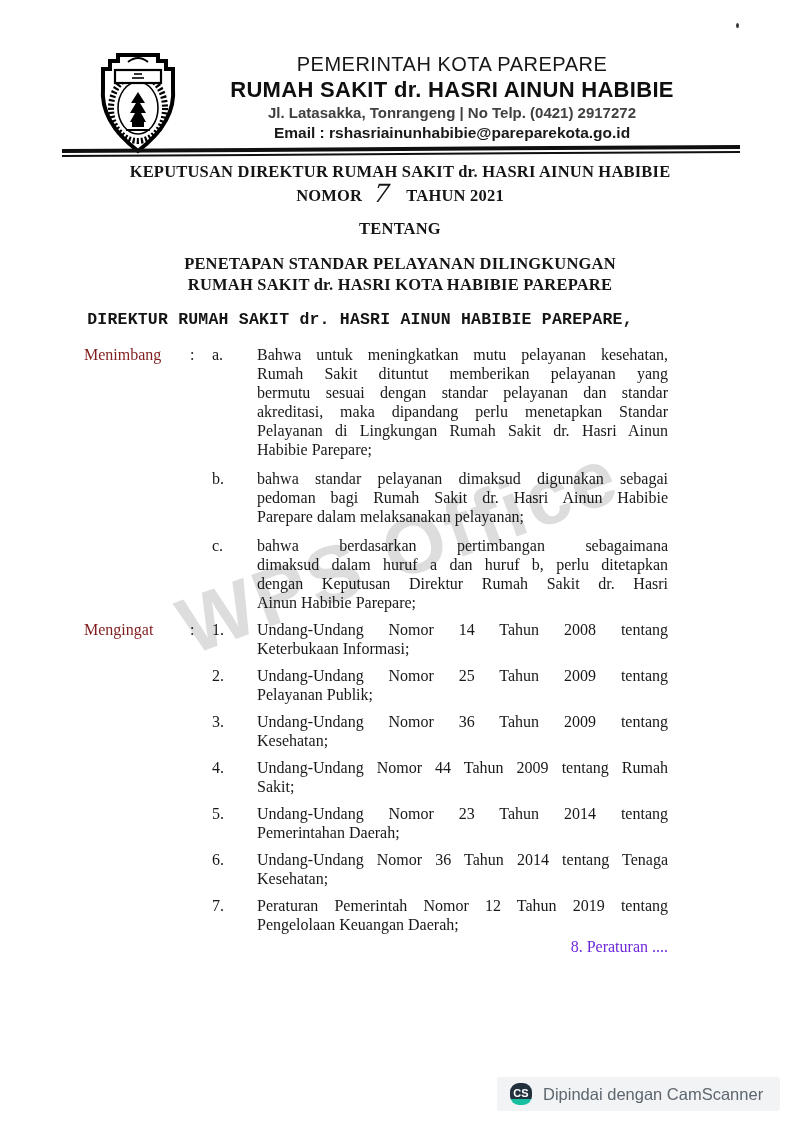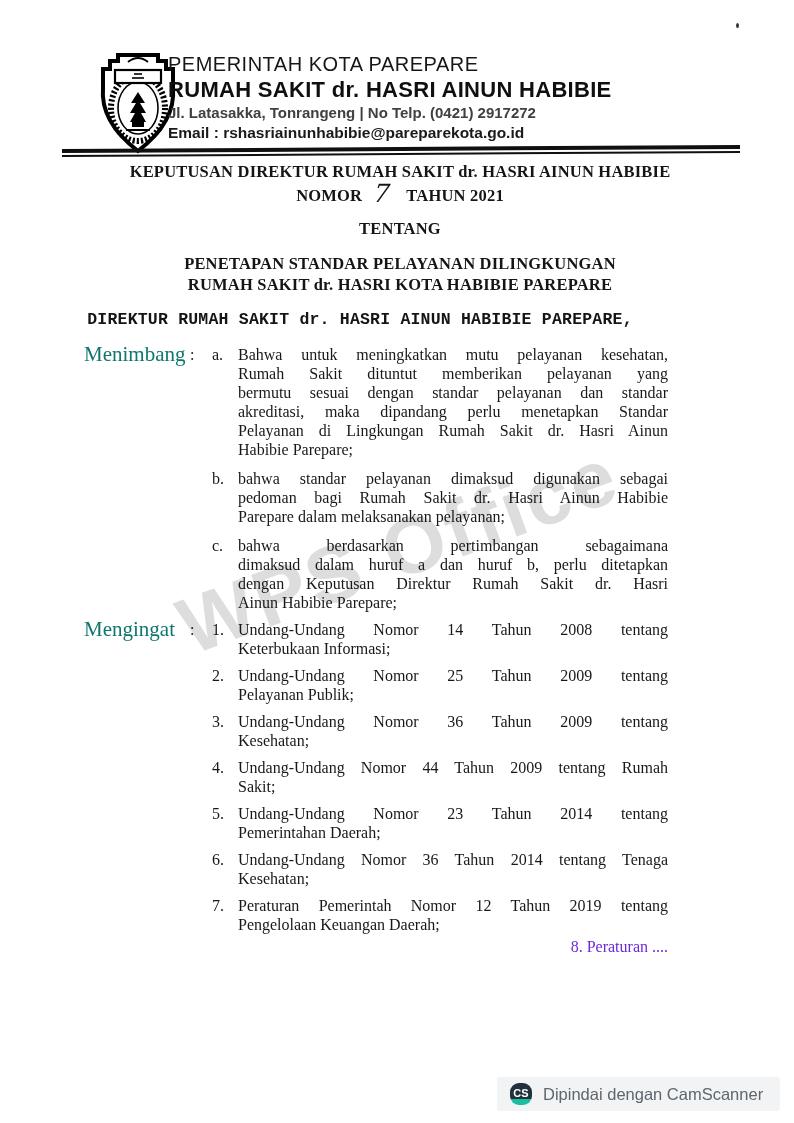--- a/index.html
+++ b/index.html
@@ -3,21 +3,21 @@
 <meta charset="utf-8">
 <style>
   * { margin:0; padding:0; box-sizing:border-box; }
   html,body { width:794px; height:1123px; }
   body { background:#ffffff; position:relative; overflow:hidden;
          font-family:"Liberation Serif", "DejaVu Serif", serif; color:#1d1d1d; }
 
   
   .letterhead { position:absolute; top:50px; left:0; width:100%; height:96px; }
   .logo { position:absolute; left:88px; top:0; width:100px; height:106px; }
-  .lh-text { position:absolute; left:168px; top:2px; width:568px; text-align:left;
+  .lh-text { position:absolute; left:168px; top:2px; width:568px; text-align:center;
              font-family:"Liberation Sans", sans-serif; }
   .lh-gov      { font-size:20px; line-height:24px; letter-spacing:.5px; color:#171717; }
   .lh-hospital { font-size:22px; line-height:27px; font-weight:bold; letter-spacing:.3px; color:#0f0f0f; }
   .lh-address  { font-size:15px; line-height:20px; font-weight:700; color:#404040; }
   .lh-email    { font-size:15.5px; line-height:20px; font-weight:600; color:#191919; }
 
   .head-rule { position:absolute; top:147px; left:62px; width:678px; transform:rotate(-.35deg); }
   .head-rule .r1 { height:3.5px; background:#101010; }
   .head-rule .r2 { height:1.6px; background:#101010; margin-top:2.5px; }
 
@@ -32,27 +32,27 @@
   .tentang   { margin-top:12px; }
   .subject   { margin-top:14px; }
 
   .opening { position:absolute; top:310px; left:30px; width:660px; text-align:center;
              font-weight:bold; font-size:16.5px; color:#151515; letter-spacing:.2px;font-family:Liberation Mono, monospace; }
 
   
   .body-flow { position:absolute; top:345px; left:84px; width:584px; z-index:2; }
   .section { display:grid; grid-template-columns:98px 30px 1fr; font-size:16px; line-height:19px; }
   .section + .section { margin-top:8px; }
-  .sec-label { font-size:21px; color:#0f766e; }
+  .sec-label { font-size:16px; color:#7f1d1d; }
   .sec-colon { text-align:left; padding-left:8px; }
   .item { display:grid; grid-template-columns:26px 1fr; margin-bottom:10px; }
   .section.tight .item { margin-bottom:8px; }
   .item:last-child { margin-bottom:0; }
   .marker { color:#181818; }
-  .ln { text-align:justify; text-align-last:justify; color:#181818; }
+  .ln { text-align:justify; text-align-last:justify; color:#181818;margin-left:19px; }
   .ln.last { text-align-last:left; }
 
   .catchword { position:absolute; top:938px; left:84px; width:584px; text-align:right;
                font-size:16px; color:#6d28d9; }
 
   
   .watermark { position:absolute; top:505px; left:168px; z-index:1;
                font-family:"Liberation Sans", sans-serif; font-weight:bold;
                font-size:80px; letter-spacing:3px; color:#bdbdbd; opacity:.5;
                transform:rotate(-20deg); transform-origin:center; white-space:nowrap;

